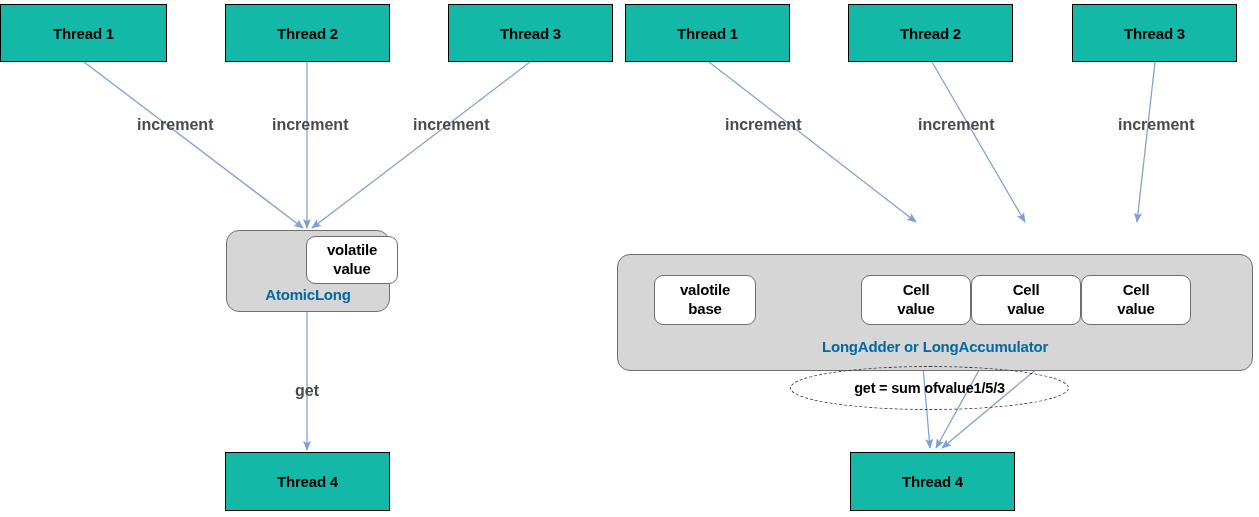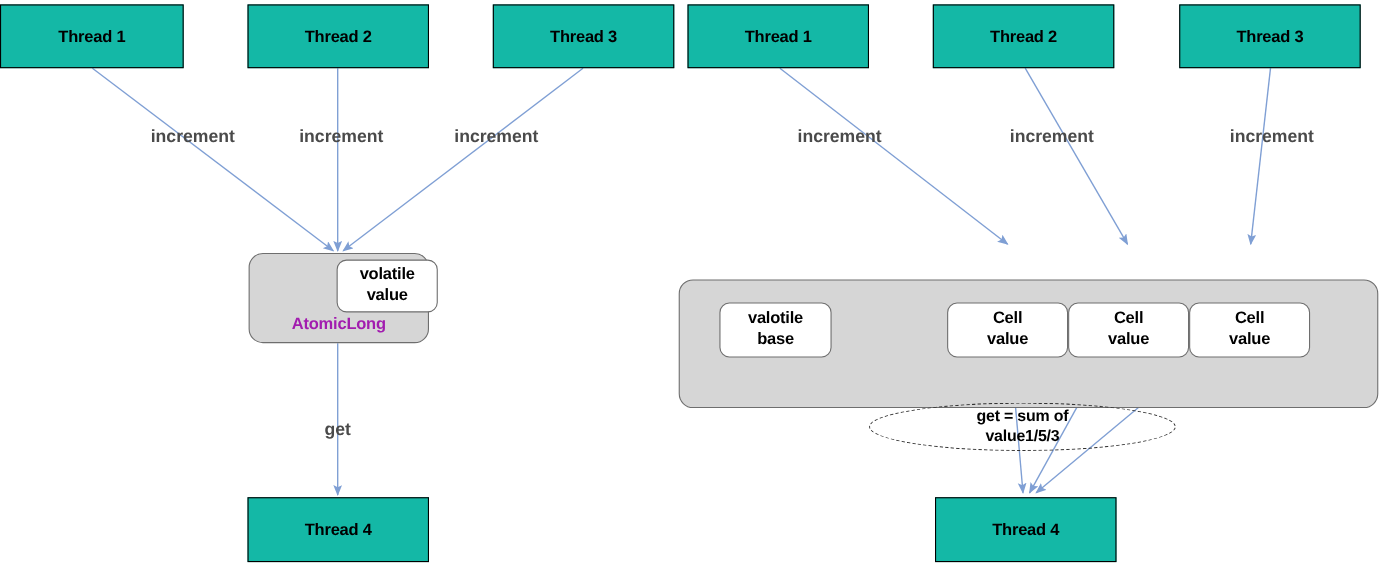--- a/index.html
+++ b/index.html
@@ -46,21 +46,21 @@
     border: 1.3px solid #6e6e6e;
     border-radius: 13px;
   }
   .container-label {
     position: absolute;
     left: 0;
     right: 0;
     text-align: center;
     font-weight: bold;
     font-size: 15px;
-    color: #a21caf;
+    color: #0369a1;
     letter-spacing: -0.2px;
   }
   .inner-box {
     position: absolute;
     box-sizing: border-box;
     background: #ffffff;
     border: 1.3px solid #6e6e6e;
     border-radius: 9px;
     display: flex;
     flex-direction: column;
@@ -79,21 +79,21 @@
     color: #4a4a4a;
     white-space: nowrap;
     font-weight: bold;
   }
   .ellipse-note {
     position: absolute;
     box-sizing: border-box;
     border: 1.6px dashed #333333;
     border-radius: 50%;
     display: flex;
-    flex-direction: column;
+    flex-direction: row;
     align-items: center;
     justify-content: center;
     font-weight: bold;
     font-size: 14.5px;
     line-height: 1.25;
     color: #000000;
     text-align: center;
     letter-spacing: -0.2px;
     background: transparent;
   }
@@ -179,20 +179,21 @@
       <span>value</span>
     </div>
     <div class="inner-box" style="left:353px; top:20px; width:110px; height:50px;">
       <span>Cell</span>
       <span>value</span>
     </div>
     <div class="inner-box" style="left:463px; top:20px; width:110px; height:50px;">
       <span>Cell</span>
       <span>value</span>
     </div>
+    <div class="container-label" style="top:83px;">LongAdder or LongAccumulator</div>
   </div>
 
   <div class="ellipse-note" style="left:790px; top:366px; width:279px; height:44px;">
     <span>get = sum of</span>
     <span>value1/5/3</span>
   </div>
 
   <div class="thread-box" style="left:850px; top:452px; width:165px; height:59px;">
     <span>Thread 4</span>
   </div>

